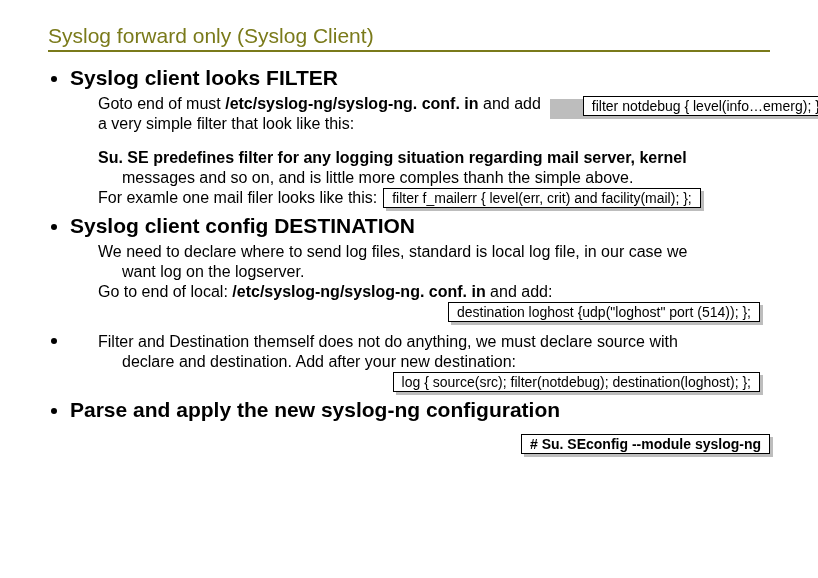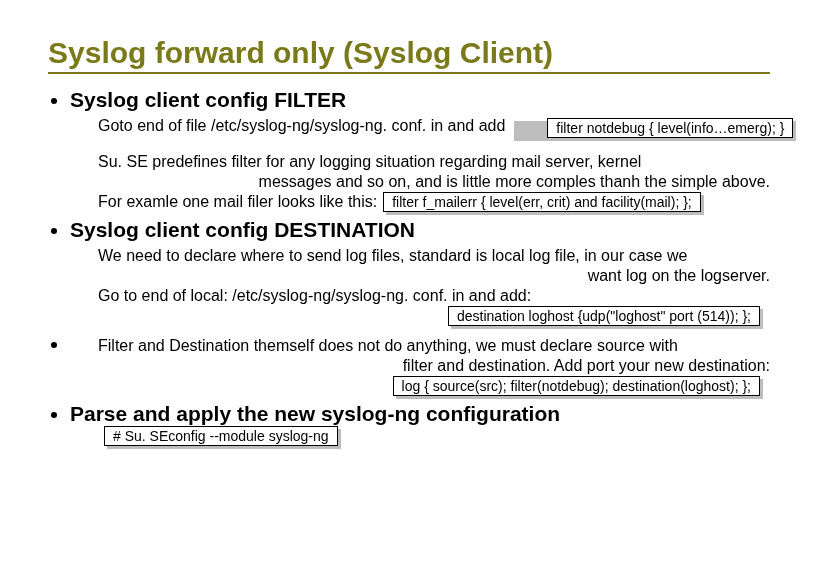--- a/index.html
+++ b/index.html
@@ -9,24 +9,24 @@
     width: 818px;
     height: 578px;
     font-family: Arial, Helvetica, sans-serif;
     color: #000;
   }
   .slide {
     box-sizing: border-box;
     padding: 24px 48px 20px 48px;
   }
   .title {
-    font-size: 30px;
-    font-weight: bold;
+    font-size: 21px;
+    font-weight: normal;
     color: #7a7a1a; 
-    margin: 12px 0 2px 0;
+    margin: 0 0 2px 0;
   }
   .rule {
     border: none;
     border-top: 2px solid #7a7a1a;
     margin: 0 0 14px 0;
   }
   ul.level1 {
     list-style: disc;
     margin: 0;
     padding-left: 22px;
@@ -38,23 +38,22 @@
   }
   .body {
     font-size: 16px;
     font-weight: normal;
     margin: 4px 0 0 28px;
     line-height: 1.25;
   }
   .body .indent {
     margin-left: 24px;
     display: block;
-    text-align: right;
   }
-  .b { font-weight: normal; }
+  .b { font-weight: bold; }
   .u { }
   .codebox-wrap {
     position: relative;
     display: inline-block;
     vertical-align: top;
     margin-left: 6px;
   }
   .codebox-wrap .shadow {
     position: absolute;
     top: 3px; left: 3px; right: -3px; bottom: -3px;
@@ -69,46 +68,47 @@
     padding: 1px 8px;
     font-size: 14px;
     white-space: nowrap;
   }
   .row {
     display: flex;
     align-items: flex-start;
   }
   .row .txt { flex: 0 0 auto; }
   .center-box {
-    text-align: left;
-    margin-top: 0;
+    text-align: right;
+    margin-top: 12px;
   }
   .right-box {
     float: right;
     margin-right: 10px;
   }
   .clear { clear: both; height: 0; }
 </style>
 </head>
 <body>
 
 <div class="slide">
 
   <h1 class="title">Syslog forward only (Syslog Client)</h1>
   <hr class="rule">
 
   <ul class="level1">
 
     <li>
-      <span>Syslog client config FILTER</span>
+      <span>Syslog client looks FILTER</span>
 
       <div class="body">
         <div class="row">
           <span class="txt">
-            <span>Goto end of file </span><span class="b">/etc/syslog-ng/syslog-ng. conf. in</span><span> and add</span><br>
+            <span>Goto end of must </span><span class="b">/etc/syslog-ng/syslog-ng. conf. in</span><span> and add</span><br>
+            <span>a very simple filter that look like this:</span>
           </span>
           <span class="codebox-wrap" style="margin-top:2px;padding-left:36px;">
             <span class="shadow"></span>
             <span class="codebox">filter  notdebug { level(info…emerg); }</span>
           </span>
         </div>
 
         <div style="height:14px"></div>
 
         <span class="b">Su. SE predefines filter for any logging situation regarding mail server, kernel</span><br>
@@ -137,21 +137,21 @@
             <span class="codebox">destination loghost {udp("loghost" port (514)); };</span>
           </span>
           <div class="clear"></div>
         </div>
       </div>
     </li>
 
     <li>
       <div class="body">
         <span>Filter and Destination themself does not do anything, we must declare source with</span><br>
-        <span class="indent">filter and destination. Add port your new destination:</span>
+        <span class="indent">declare and destination. Add after your new destination:</span>
         <div>
           <span class="codebox-wrap right-box">
             <span class="shadow"></span>
             <span class="codebox">log {  source(src); filter(notdebug); destination(loghost);  };</span>
           </span>
           <div class="clear"></div>
         </div>
       </div>
     </li>
 

